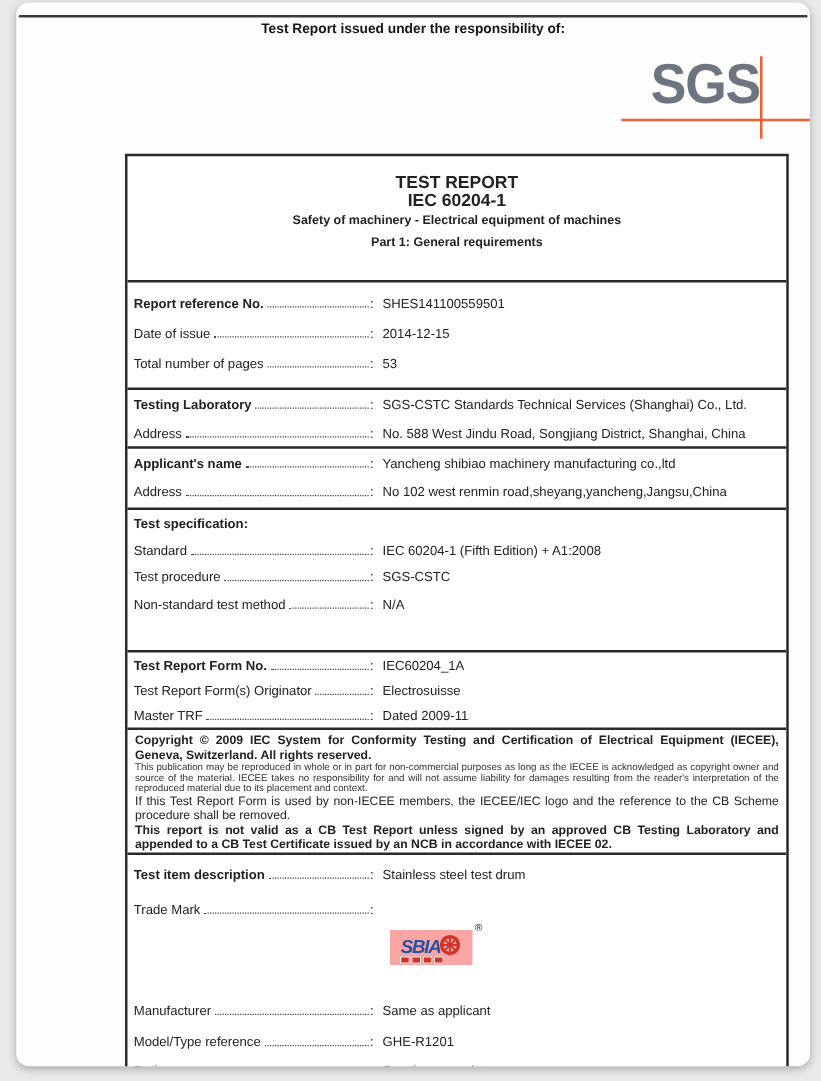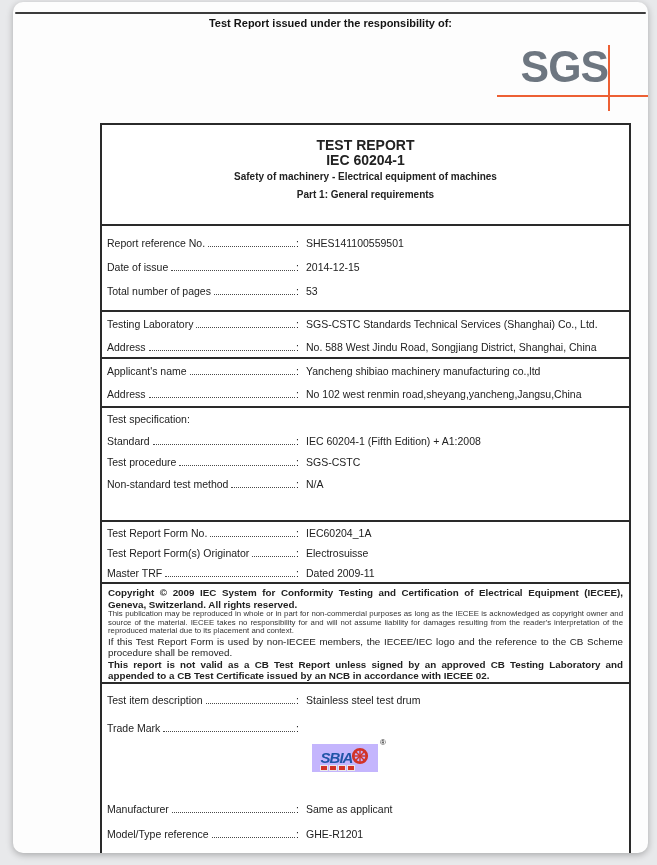--- a/index.html
+++ b/index.html
@@ -38,31 +38,31 @@
   .sec-e{height:114px;padding-top:1px;}
   .sec-f{height:62px;padding-top:1px;}
   .sec-g{height:100px;padding:3px 6px;}
   .sec-h{height:233px;padding-top:4px;}
   .frow{display:flex;align-items:baseline;padding:0 6px 0 5px;font-size:10.5px;line-height:24px;}
   .sec-c .frow,.sec-d .frow{line-height:22.5px;}
   .sec-e .frow{line-height:21.5px;}
   .sec-f .frow{line-height:20px;}
   .lab{display:flex;align-items:baseline;width:192px;flex:0 0 192px;}
   .lbl{white-space:nowrap;}
-  .bold{font-weight:normal;}
+  .bold{font-weight:bold;}
   .dots{flex:1;min-width:6px;border-bottom:1.5px dotted #4a4a4a;margin:0 1px 4px 3px;height:1px;}
   .val{flex:1;padding-left:7px;white-space:nowrap;}
   .copy-bold{font-size:9.8px;font-weight:bold;line-height:11.5px;text-align:justify;margin:0;}
   .copy-small{font-size:7.8px;line-height:8.5px;text-align:justify;margin:0;color:#333;}
   .copy-normal{font-size:9.8px;line-height:11.5px;text-align:justify;margin:0;}
   .mt-desc{margin-top:0;}
   .row-trademark{margin-top:4px;}
   .tm-logo-wrap{margin:4px 0 0 210px;position:relative;width:70px;}
   .tm-logo{
-    width:66px;height:28px;background:#c4b5fd;display:flex;align-items:center;
+    width:66px;height:28px;background:#fca5a5;display:flex;align-items:center;
     justify-content:center;padding:1px 2px;box-sizing:border-box;
   }
   .tm-text{font-style:italic;font-weight:bold;font-size:15px;color:#2054a6;letter-spacing:-1px;line-height:14px;}
   .tm-wheel{margin-left:-1px;}
   .tm-reg{position:absolute;top:-6px;right:-4px;font-size:8px;color:#111;}
   .tm-strip{position:absolute;left:8px;bottom:1px;display:flex;gap:1px;}
   .tm-strip i{display:block;width:8px;height:6px;background:#d23327;border:1px solid #e8e8e8;box-sizing:border-box;}
   .row-manufacturer{margin-top:25px;justify-content:space-between;}
   .row-model{margin-top:1px;}
   .row-ratings{margin-top:2px;line-height:18px !important;}

